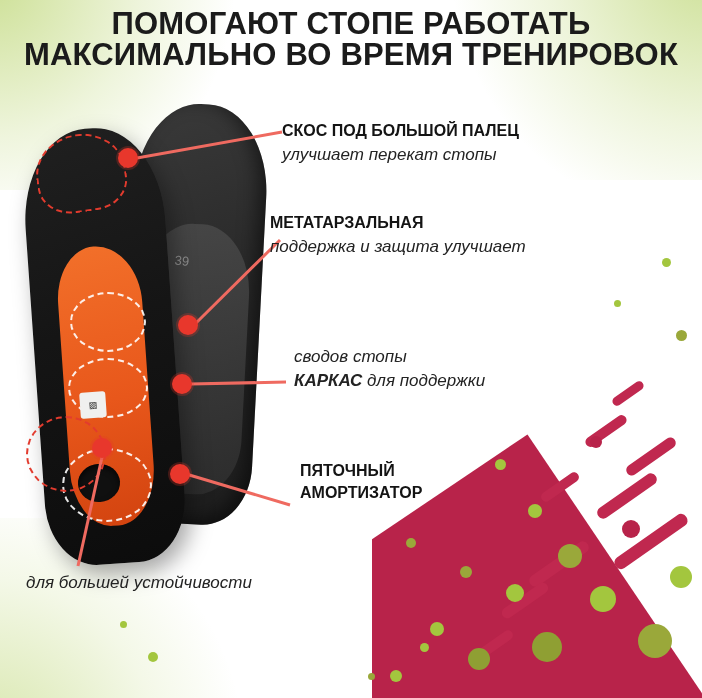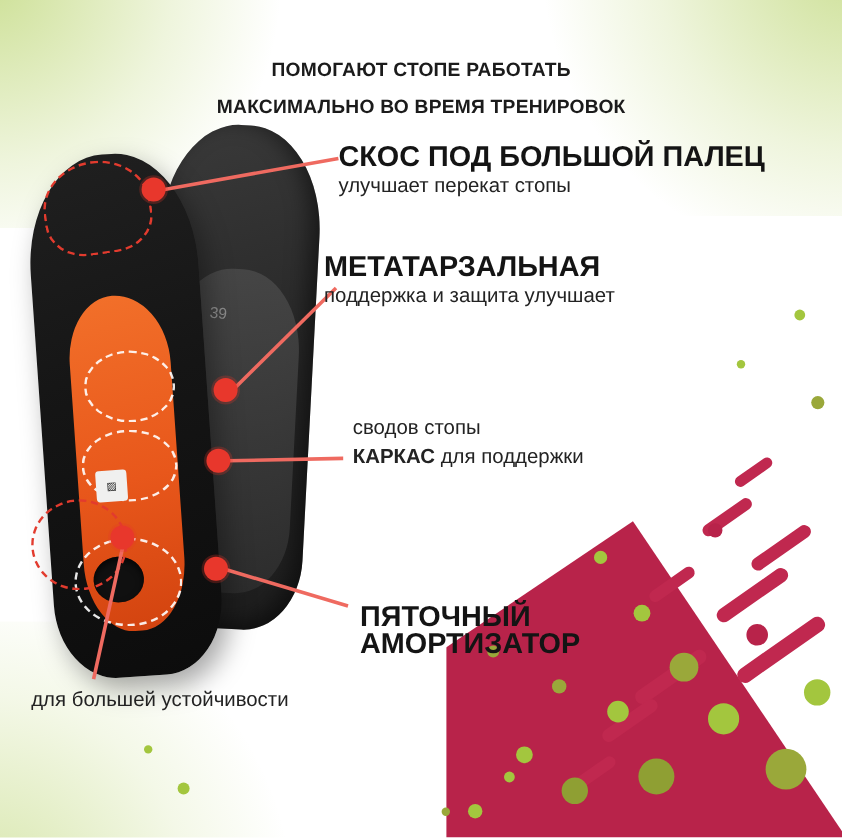--- a/index.html
+++ b/index.html
@@ -72,26 +72,25 @@
 
   
   .heading {
     position: absolute;
     left: 0;
     top: 8px;
     width: 702px;
     text-align: center;
     color: #1b1b1b;
     font-weight: bold;
-    font-size: 16px;
+    font-size: 31px;
     line-height: 31px;
     letter-spacing: 0.2px;
     padding: 0 16px;
     box-sizing: border-box;
-    margin-top: 35px;
   }
 
   
   .art {
     position: absolute;
     left: 18px;
     top: 96px;
     width: 270px;
     height: 470px;
   }
@@ -203,28 +202,29 @@
     pointer-events: none;
   }
 
   
   .callout {
     position: absolute;
   }
   .callout .title {
     color: #141414;
     font-weight: bold;
-    font-size: 24px;
+    font-size: 16px;
     line-height: 22px;
   }
   .callout .sub {
     color: #232323;
     font-size: 17px;
     line-height: 22px;
     margin-top: 2px;
+    font-style: italic;
   }
   .callout .mixed b {
     font-weight: bold;
   }
 </style>
 </head>
 <body>
 
 <div id="stage">
 
@@ -315,21 +315,21 @@
   <div class="callout" style="left:270px; top:212px; width:400px;">
     <div class="title">МЕТАТАРЗАЛЬНАЯ</div>
     <div class="sub">поддержка и защита улучшает</div>
   </div>
 
   <div class="callout" style="left:294px; top:344px; width:400px;">
     <div class="sub">сводов стопы</div>
     <div class="sub mixed"><b>КАРКАС</b><span> для поддержки</span></div>
   </div>
 
-  <div class="callout" style="left:300px; top:504px; width:360px;">
+  <div class="callout" style="left:300px; top:460px; width:360px;">
     <div class="title">ПЯТОЧНЫЙ</div>
     <div class="title">АМОРТИЗАТОР</div>
   </div>
 
   <div class="callout" style="left:26px; top:570px; width:400px;">
     <div class="sub">для большей устойчивости</div>
   </div>
 
 </div>
 

